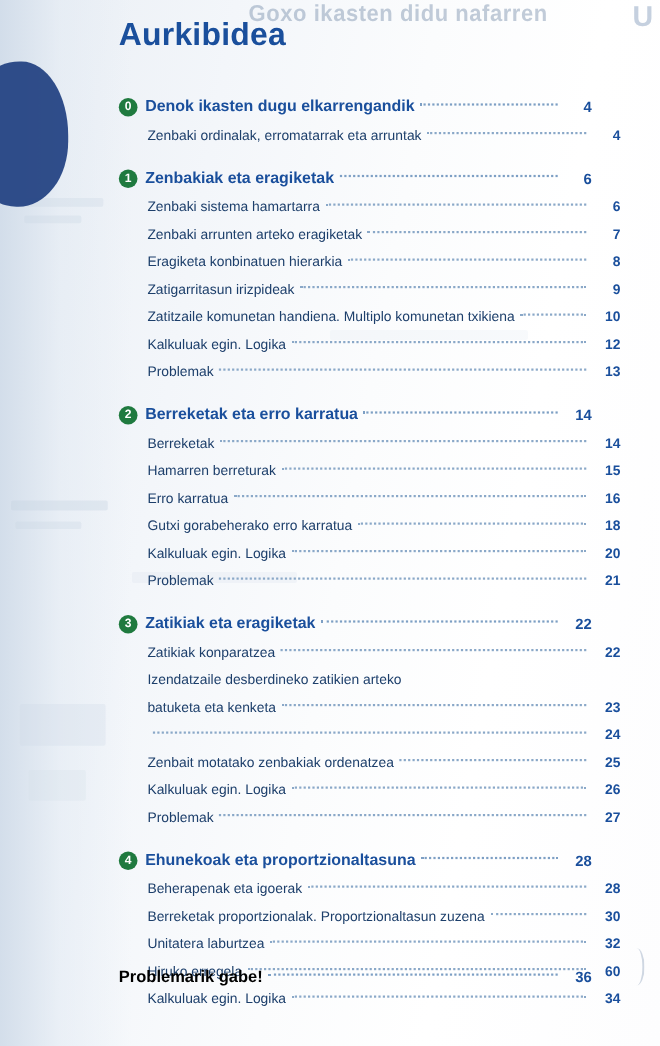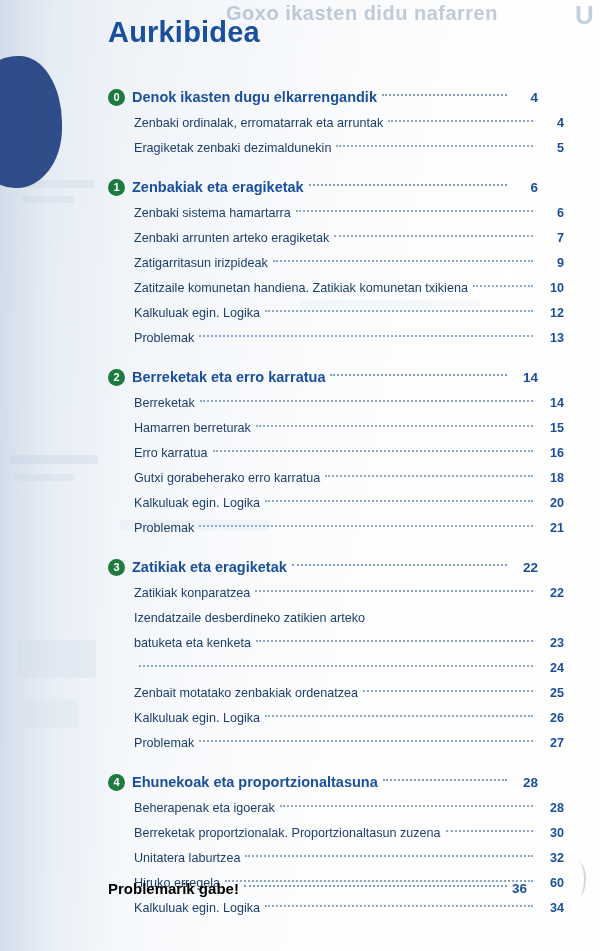--- a/index.html
+++ b/index.html
@@ -207,21 +207,21 @@
     flex: 1 1 auto;
     margin: 0 5px;
     position: relative;
     top: -3px;
     border-bottom: 2px dotted #7d9fc4;
     height: 1px;
   }
   .final-page {
     flex: 0 0 auto;
     width: 26px;
-    text-align: left;
+    text-align: right;
     font-size: 13.5px;
     font-weight: bold;
     color: #1a4f9c;
   }
 </style>
 </head>
 <body>
 
 <div class="page-bg"></div>
 <div class="wash-left"></div>
@@ -247,51 +247,51 @@
           <span class="chap-badge">0</span>
           <span class="chap-title">Denok ikasten dugu elkarrengandik</span>
           <span class="chap-dots"></span>
           <span class="chap-page">4</span>
         </div>
         <div class="row entry-row">
           <span class="entry-title">Zenbaki ordinalak, erromatarrak eta arruntak</span>
           <span class="entry-dots"></span>
           <span class="entry-page">4</span>
         </div>
-        <div class="row entry-row">
-          <span class="entry-title">Eragiketak zenbaki dezimaldunekin</span>
-          <span class="entry-dots"></span>
-          <span class="entry-page">5</span>
-        </div>
         <div class="chapter-gap"></div>
       </div>
       <div class="chapter">
         <div class="row chap-row">
           <span class="chap-badge">1</span>
           <span class="chap-title">Zenbakiak eta eragiketak</span>
           <span class="chap-dots"></span>
           <span class="chap-page">6</span>
         </div>
         <div class="row entry-row">
           <span class="entry-title">Zenbaki sistema hamartarra</span>
           <span class="entry-dots"></span>
           <span class="entry-page">6</span>
         </div>
         <div class="row entry-row">
           <span class="entry-title">Zenbaki arrunten arteko eragiketak</span>
           <span class="entry-dots"></span>
           <span class="entry-page">7</span>
         </div>
         <div class="row entry-row">
+          <span class="entry-title">Eragiketa konbinatuen hierarkia</span>
+          <span class="entry-dots"></span>
+          <span class="entry-page">8</span>
+        </div>
+        <div class="row entry-row">
           <span class="entry-title">Zatigarritasun irizpideak</span>
           <span class="entry-dots"></span>
           <span class="entry-page">9</span>
         </div>
         <div class="row entry-row">
-          <span class="entry-title">Zatitzaile komunetan handiena. Zatikiak komunetan txikiena</span>
+          <span class="entry-title">Zatitzaile komunetan handiena. Multiplo komunetan txikiena</span>
           <span class="entry-dots"></span>
           <span class="entry-page">10</span>
         </div>
         <div class="row entry-row">
           <span class="entry-title">Kalkuluak egin. Logika</span>
           <span class="entry-dots"></span>
           <span class="entry-page">12</span>
         </div>
         <div class="row entry-row">
           <span class="entry-title">Problemak</span>

